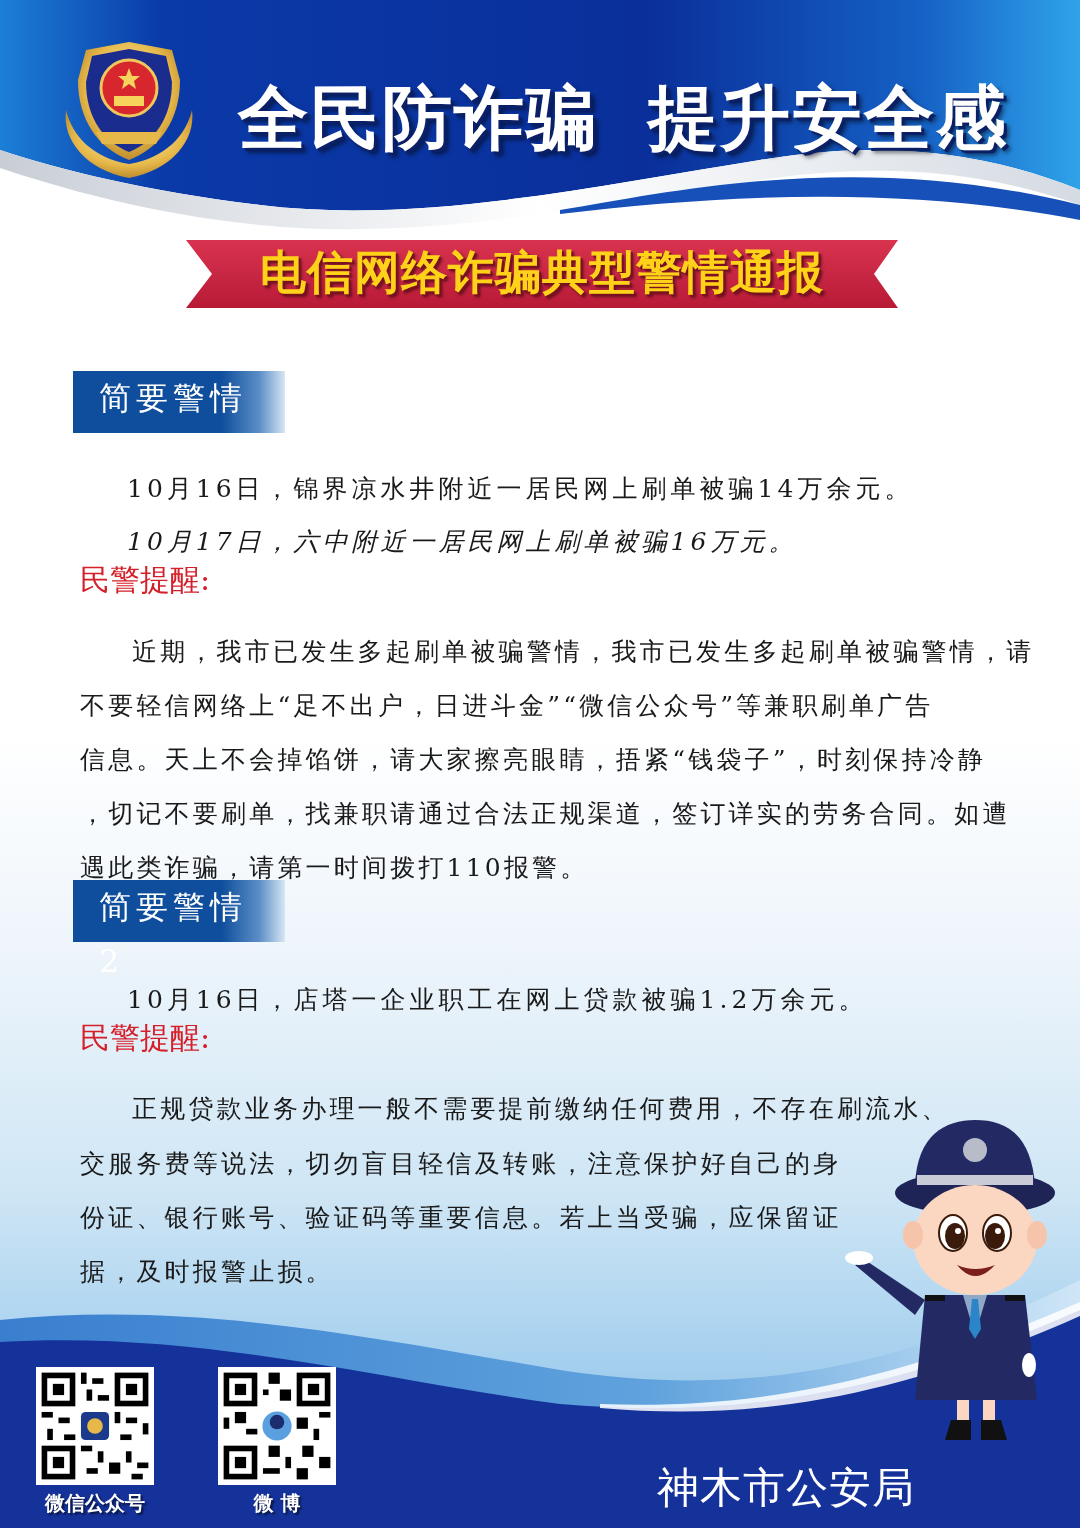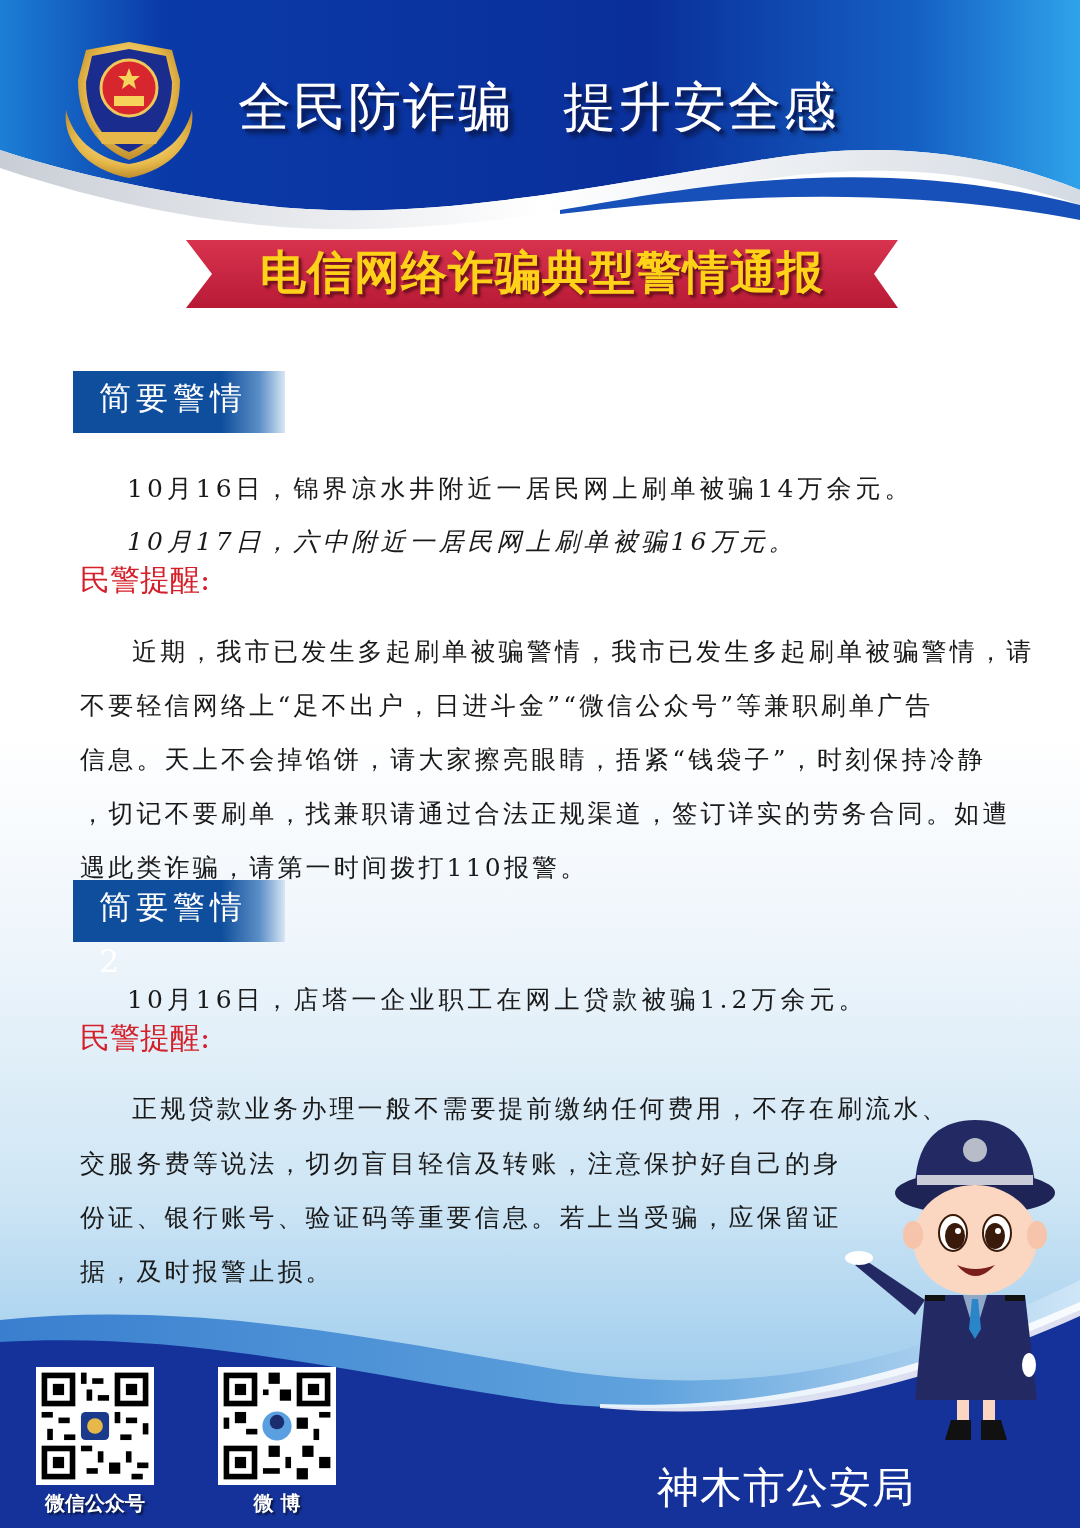--- a/index.html
+++ b/index.html
@@ -7,22 +7,22 @@
     width: 1080px; height: 1528px; position: relative; overflow: hidden;
     font-family: "DejaVu Serif", "Liberation Serif", serif;
     background: linear-gradient(180deg, #ffffff 0%, #ffffff 48%, #eef5fb 62%, #cfe6f5 78%, #a9d2ef 88%, #7fb6e2 100%);
   }
 
   
   .header-svg { position: absolute; left: 0; top: 0; width: 1080px; height: 240px; }
   .emblem { position: absolute; left: 56px; top: 40px; width: 146px; height: 140px; }
   .slogan {
     position: absolute; left: 238px; top: 72px; height: 80px;
-    font-family: "DejaVu Sans", "Liberation Sans", sans-serif; font-weight: normal;
-    font-size: 53px; letter-spacing: 2px; color: #ffffff; white-space: nowrap;
+    font-family: "DejaVu Sans", "Liberation Sans", sans-serif; font-weight: bold;
+    font-size: 70px; letter-spacing: 2px; color: #ffffff; white-space: nowrap;
     text-shadow: 3px 3px 0 #0a1f66, 5px 5px 4px rgba(0,0,0,0.5);
     display: flex; gap: 50px;
   }
 
   
   .ribbon { position: absolute; left: 186px; top: 236px; width: 712px; height: 74px; }
   .ribbon-text {
     position: absolute; left: 186px; top: 236px; width: 712px; height: 74px;
     display: flex; align-items: center; justify-content: center;
     font-family: "DejaVu Sans", "Liberation Sans", sans-serif; font-weight: bold;

